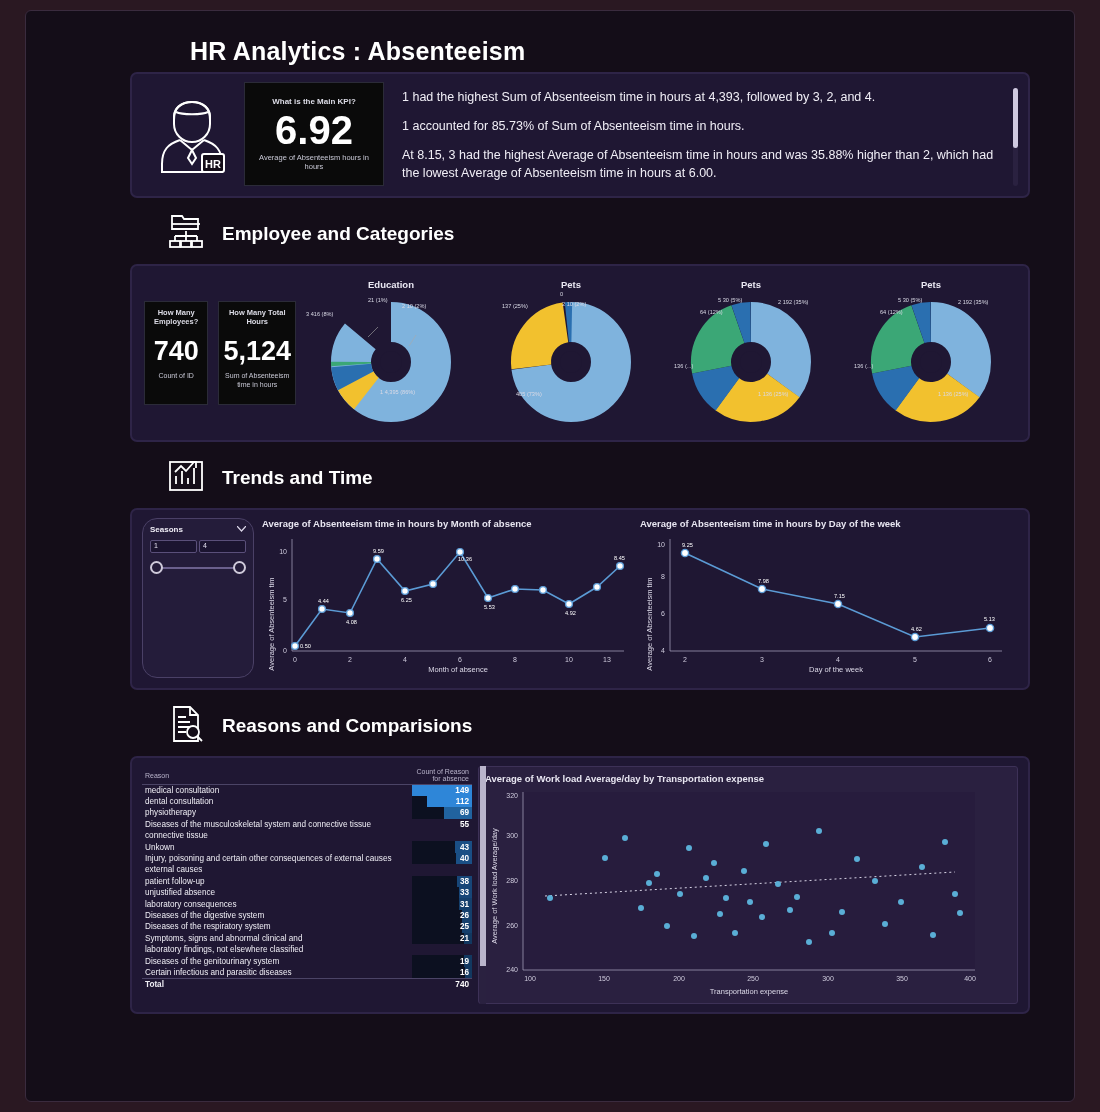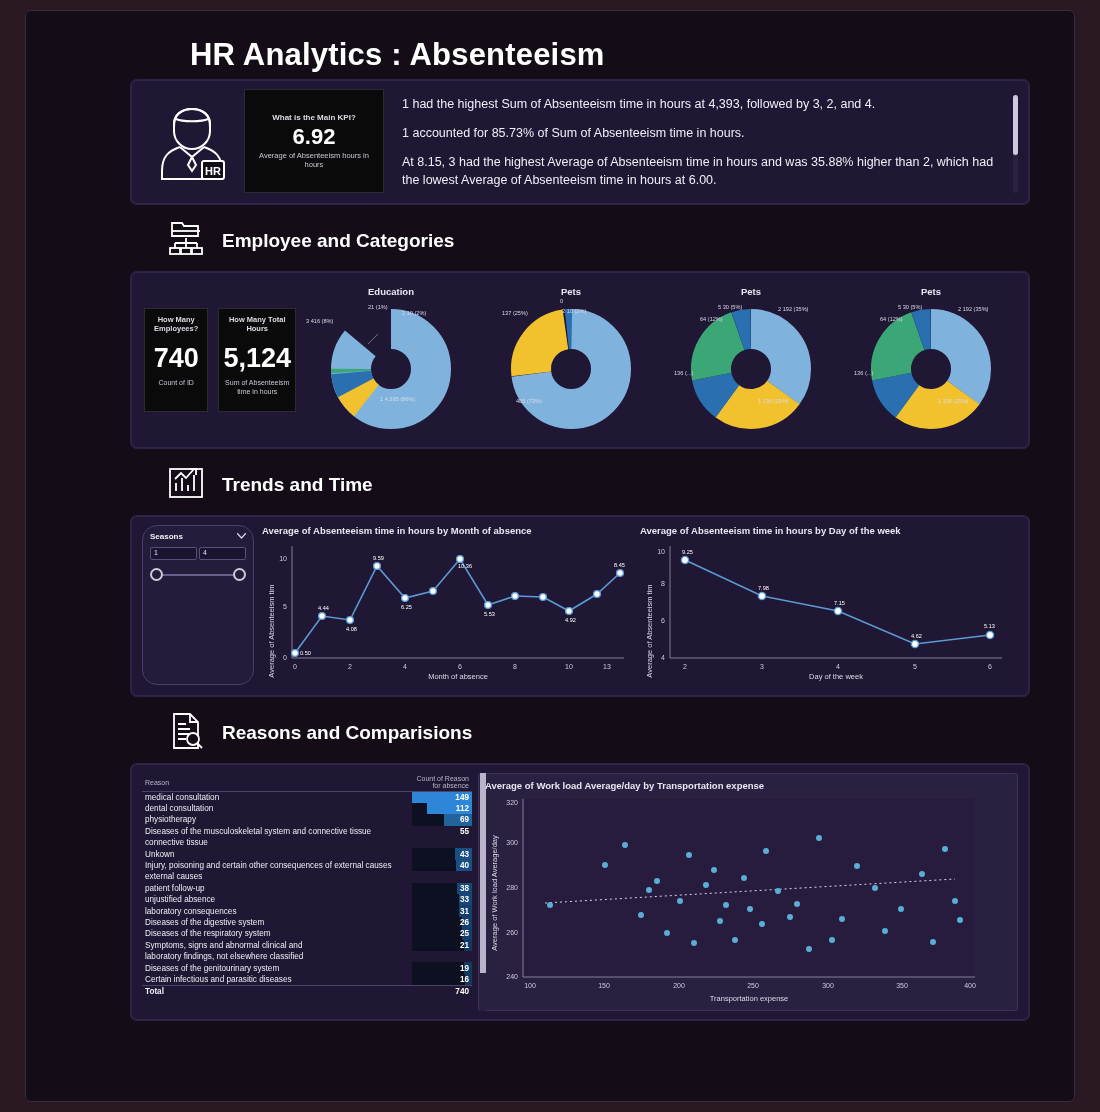--- a/index.html
+++ b/index.html
@@ -13,38 +13,38 @@
   }
   .frame {
     position:absolute; left:25px; top:10px; width:1050px; height:1092px;
     background:#140d18; border-radius:6px;
     border:1px solid #3a2b3e;
   }
   .page {
     position:absolute; left:32px; top:8px; width:986px; height:1060px;
   }
   .dash-title {
-    font-size:31px; font-weight:bold; color:#ffffff;
+    font-size:25px; font-weight:bold; color:#ffffff;
     margin:18px 0 6px 132px; letter-spacing:.2px;
   }
   .panel {
     background:#1f1733; border:2px solid #2e2447; border-radius:7px;
     margin: 0 0 0 72px; width:900px;
     position:relative;
   }
   
   .kpi-panel { height:126px; margin-top:6px; padding:8px; display:flex; align-items:flex-start; }
   .hr-icon { width:104px; height:104px; flex:0 0 104px; position:relative; }
   .kpi-card {
     width:140px; height:104px; background:#0a0a0a; border:1px solid #2b2b38;
     display:flex; flex-direction:column; align-items:center; justify-content:center;
     text-align:center; padding:4px;
   }
   .kpi-q { font-size:8px; font-weight:bold; color:#dcdce6; }
-  .kpi-val { font-size:22px; font-weight:bold; line-height:1; margin:4px 0 3px; }
+  .kpi-val { font-size:40px; font-weight:bold; line-height:1; margin:4px 0 3px; }
   .kpi-sub { font-size:7.5px; color:#c9c9d6; line-height:1.25; }
   .kpi-text { flex:1; padding:6px 18px 0 18px; font-size:12.5px; line-height:1.45; color:#f0eef6; }
   .kpi-text p { margin:0 0 11px 0; }
   .scroll-track {
     position:absolute; right:10px; top:14px; width:5px; height:98px; background:#2a2140; border-radius:3px;
   }
   .scroll-thumb { position:absolute; top:0; left:0; width:5px; height:60px; background:#cfc9e0; border-radius:3px; }
 
   
   .section-head { display:flex; align-items:center; gap:14px; margin:14px 0 8px 108px; height:44px; }

